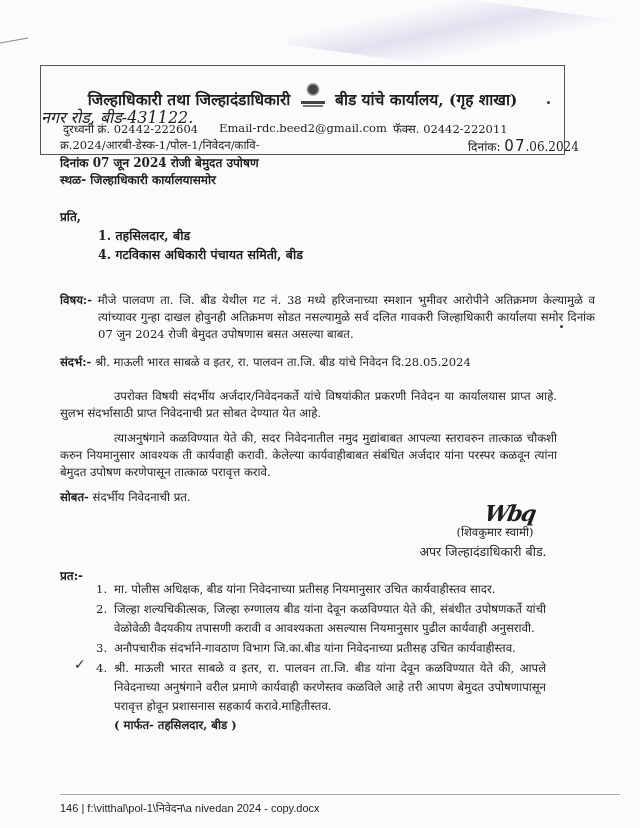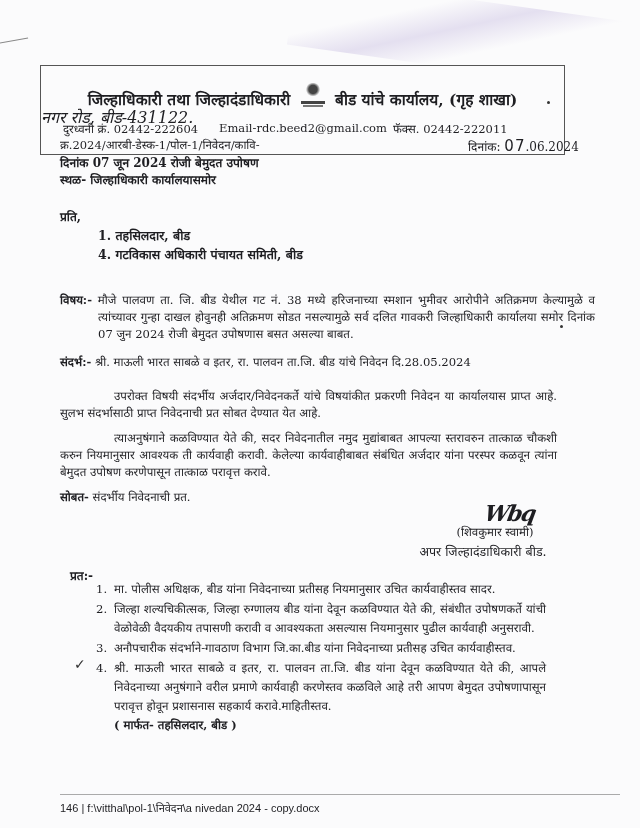--- a/index.html
+++ b/index.html
@@ -41,21 +41,21 @@
   .to-label { position:absolute; left:60px; top:208px; font-size:12px; font-weight:bold; }
   .to-list { position:absolute; left:98px; font-size:12.5px; font-weight:bold; }
   .block { position:absolute; left:60px; width:497px; font-size:11.6px; line-height:17px; text-align:justify; }
   .label-b { font-weight:bold; }
   .indent { display:inline-block; width:54px; }
   .hang { padding-left:38px; text-indent:-38px; }
   .sig { position:absolute; left:420px; top:500px; width:150px; text-align:center; }
   .sig-scrawl { font-family:"DejaVu Serif", serif; font-style:italic; font-size:22px; font-weight:bold; letter-spacing:-2px; transform:skewX(-10deg); display:inline-block; margin-left:30px;}
   .sig-name { font-size:11.5px; margin-top:-2px; }
   .sig-title { font-size:12.5px; font-weight:normal; margin-top:4px; margin-left:-24px; white-space:nowrap;}
-  .copy-label { position:absolute; left:60px; top:567px; font-size:12px; font-weight:bold;margin-left:10px; }
+  .copy-label { position:absolute; left:60px; top:567px; font-size:12px; font-weight:bold; }
   .copy-list { position:absolute; left:96px; top:580px; width:450px; font-size:11.6px; line-height:19px; text-align:justify; }
   .copy-item { position:relative; padding-left:18px; margin-bottom:1px; }
   .copy-item .num { position:absolute; left:0; top:0; }
   .marfat { font-weight:bold; }
   .tick { position:absolute; left:-22px; top:-4px; font-family:"DejaVu Sans", sans-serif; font-size:14px; color:#333; }
   .footer-rule { position:absolute; left:60px; top:794px; width:560px; border-top:1px solid #aaa; }
   .footer { position:absolute; left:60px; top:800px; font-family:"Liberation Sans", "DejaVu Sans", sans-serif; font-size:11px; }
   .dot { position:absolute; width:3px; height:3px; background:#333; border-radius:50%; }
   .corner-mark { position:absolute; left:0; top:40px; width:30px; height:20px; border-top:1px solid #888; transform:rotate(-10deg); }
 </style>

